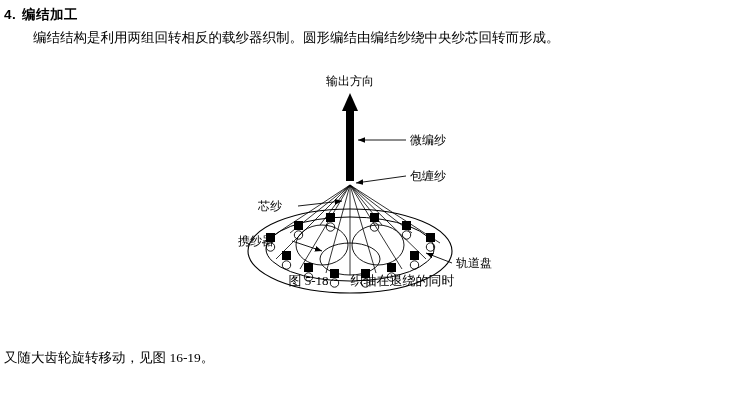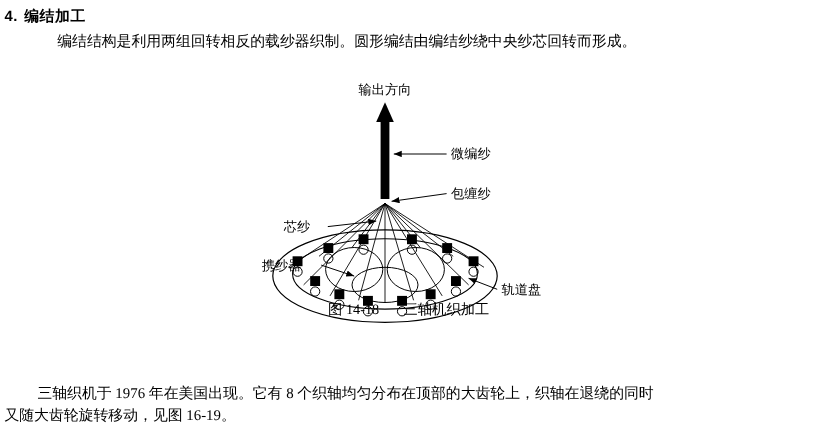--- a/index.html
+++ b/index.html
@@ -34,21 +34,21 @@
   }
   .para {
     position: absolute;
     font-size: 13.5px;
     line-height: 20px;
     text-align: justify;
     white-space: normal;
   }
   #heading-1 { left: 4px;  top: 6px; }
   #para-1 {
-    left: 52px; top: 28px; width: 680px;
+    left: 33px; top: 28px; width: 680px;
     text-indent: 0;
   }
   #heading-2 { left: 4px; top: 325px; }
   #para-2 {
     left: 34px; top: 348px; width: 690px;
   }
   #para-2 .l2 { display: block; margin-left: -30px; }
 
   
   .figure {
@@ -162,22 +162,21 @@
       <text class="fig-label" x="120" y="12" text-anchor="middle">输出方向</text>
       <text class="fig-label" x="180" y="71">微编纱</text>
       <text class="fig-label" x="180" y="107">包缠纱</text>
       <text class="fig-label" x="28" y="137">芯纱</text>
       <text class="fig-label" x="8" y="172">携纱器</text>
       <text class="fig-label" x="226" y="194">轨道盘</text>
     </svg>
   </div>
 
   <div class="fig-caption">
-    <span>图 14-18</span><span class="gap"></span><span>三轴机织加工</span>
+    <span>图 5-18</span><span class="gap"></span><span>织轴在退绕的同时</span>
   </div>
 
 
   <div class="para" id="para-2">
-    <span>三轴织机于 1976 年在美国出现。它有 8 个织轴均匀分布在顶部的大齿轮上，织轴在退绕的同时</span>
     <span class="l2">又随大齿轮旋转移动，见图 16-19。</span>
   </div>
 
 </div>
 
 </body></html>

